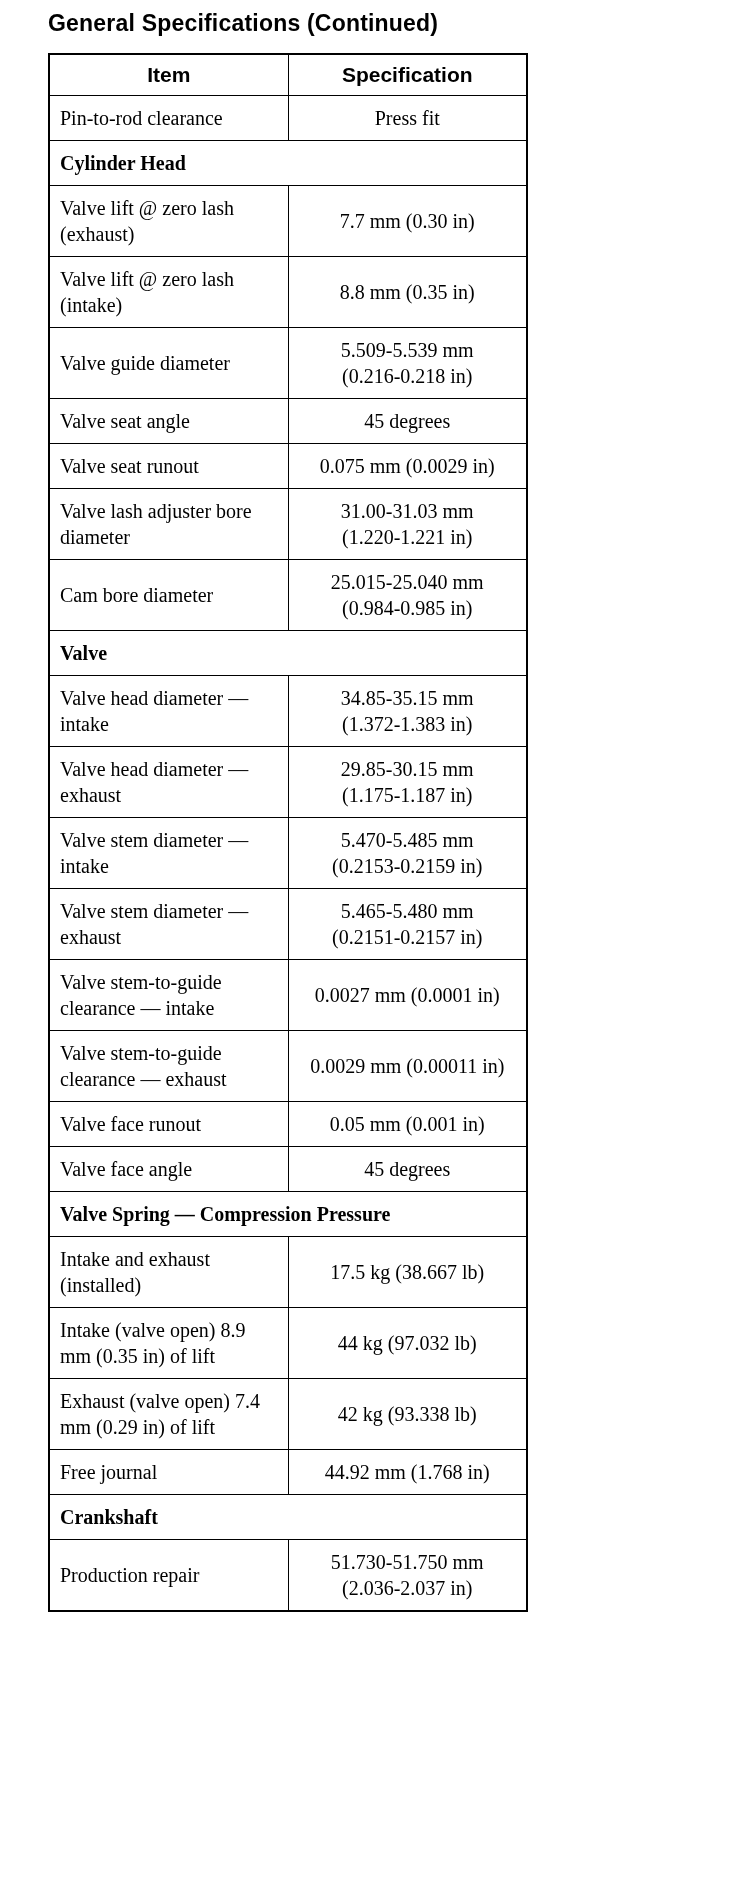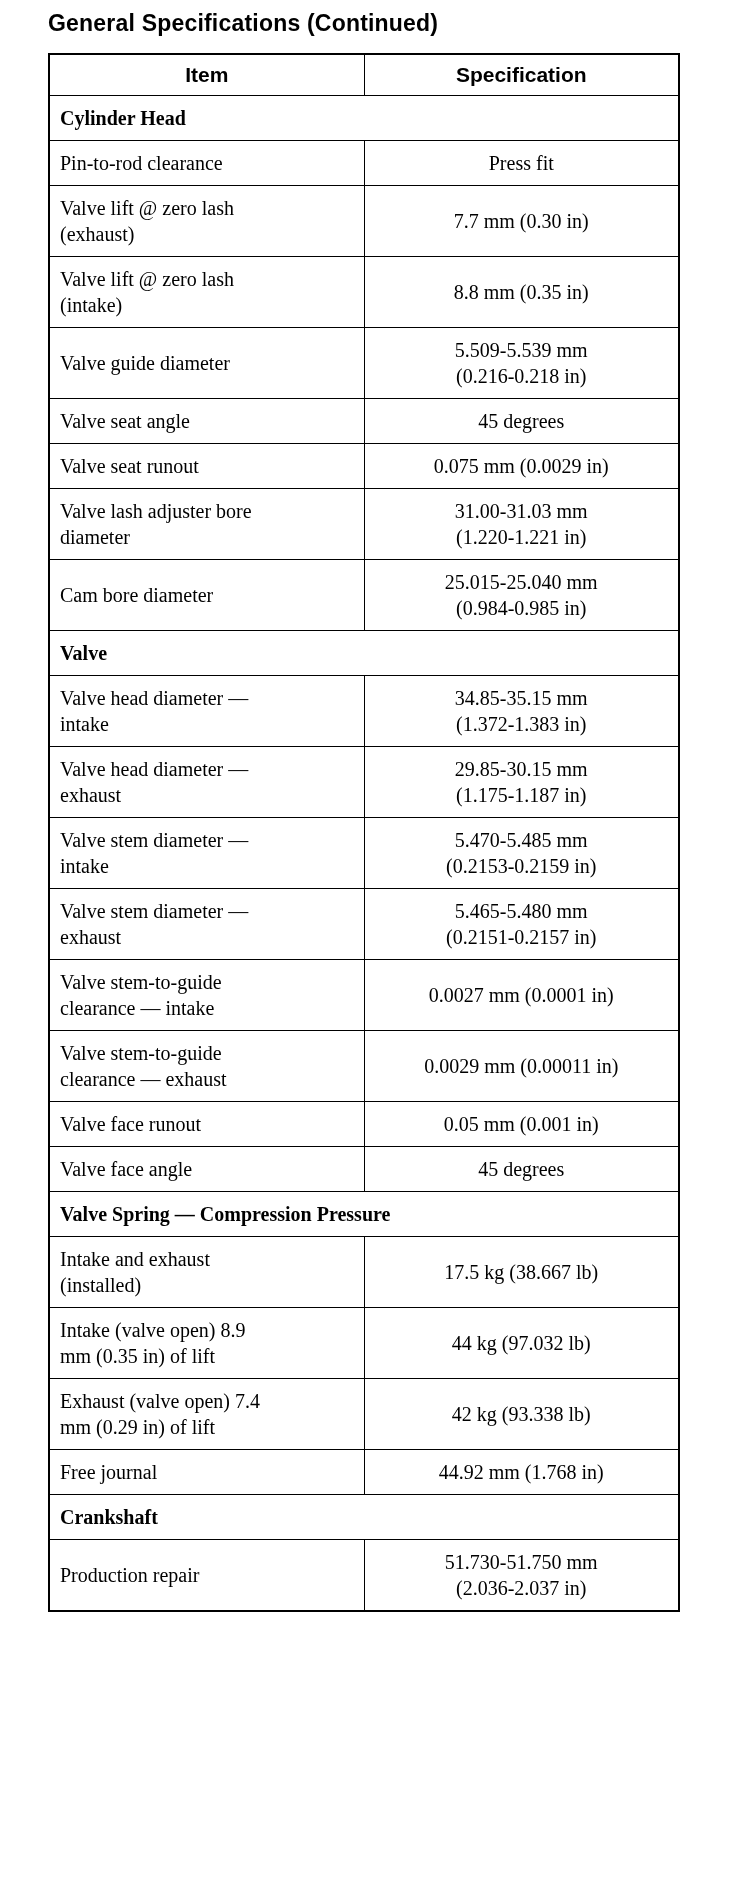--- a/index.html
+++ b/index.html
@@ -18,21 +18,21 @@
   }
   .title {
     font-family: "Liberation Sans", sans-serif;
     font-weight: bold;
     font-size: 23px;
     margin: 0 0 16px 0;
     letter-spacing: 0.2px;
   }
   table.spec-table {
     border-collapse: collapse;
-    width: 632px;
+    width: 480px;
     border: 2.5px solid #000;
     table-layout: fixed;
   }
   .spec-table th,
   .spec-table td {
     border: 1.5px solid #000;
   }
   .spec-table th {
     font-family: "Liberation Sans", sans-serif;
     font-size: 21px;
@@ -68,25 +68,25 @@
 
   <table class="spec-table">
     <thead>
       <tr>
         <th class="th-item">Item</th>
         <th class="th-spec">Specification</th>
       </tr>
     </thead>
     <tbody>
         <tr>
-          <td class="section-cell" colspan="2">Cylinder Head</td>
+          <td class="item-cell">Pin-to-rod clearance</td>
+          <td class="spec-cell">Press fit</td>
         </tr>
         <tr>
-          <td class="item-cell">Pin-to-rod clearance</td>
-          <td class="spec-cell">Press fit</td>
+          <td class="section-cell" colspan="2">Cylinder Head</td>
         </tr>
         <tr>
           <td class="item-cell">Valve lift @ zero lash
 (exhaust)</td>
           <td class="spec-cell">7.7 mm (0.30 in)</td>
         </tr>
         <tr>
           <td class="item-cell">Valve lift @ zero lash
 (intake)</td>
           <td class="spec-cell">8.8 mm (0.35 in)</td>

